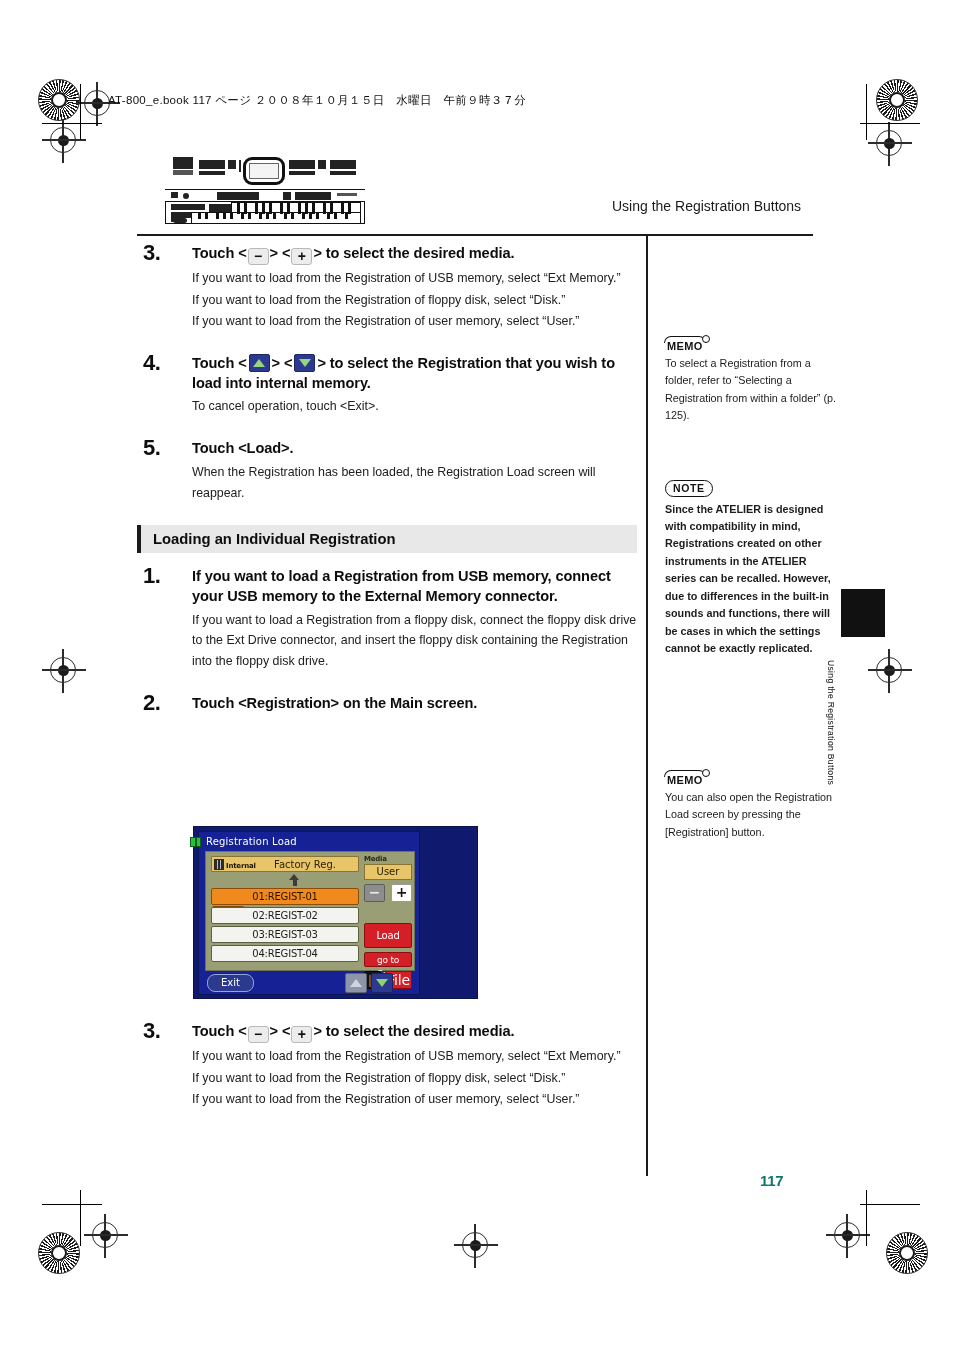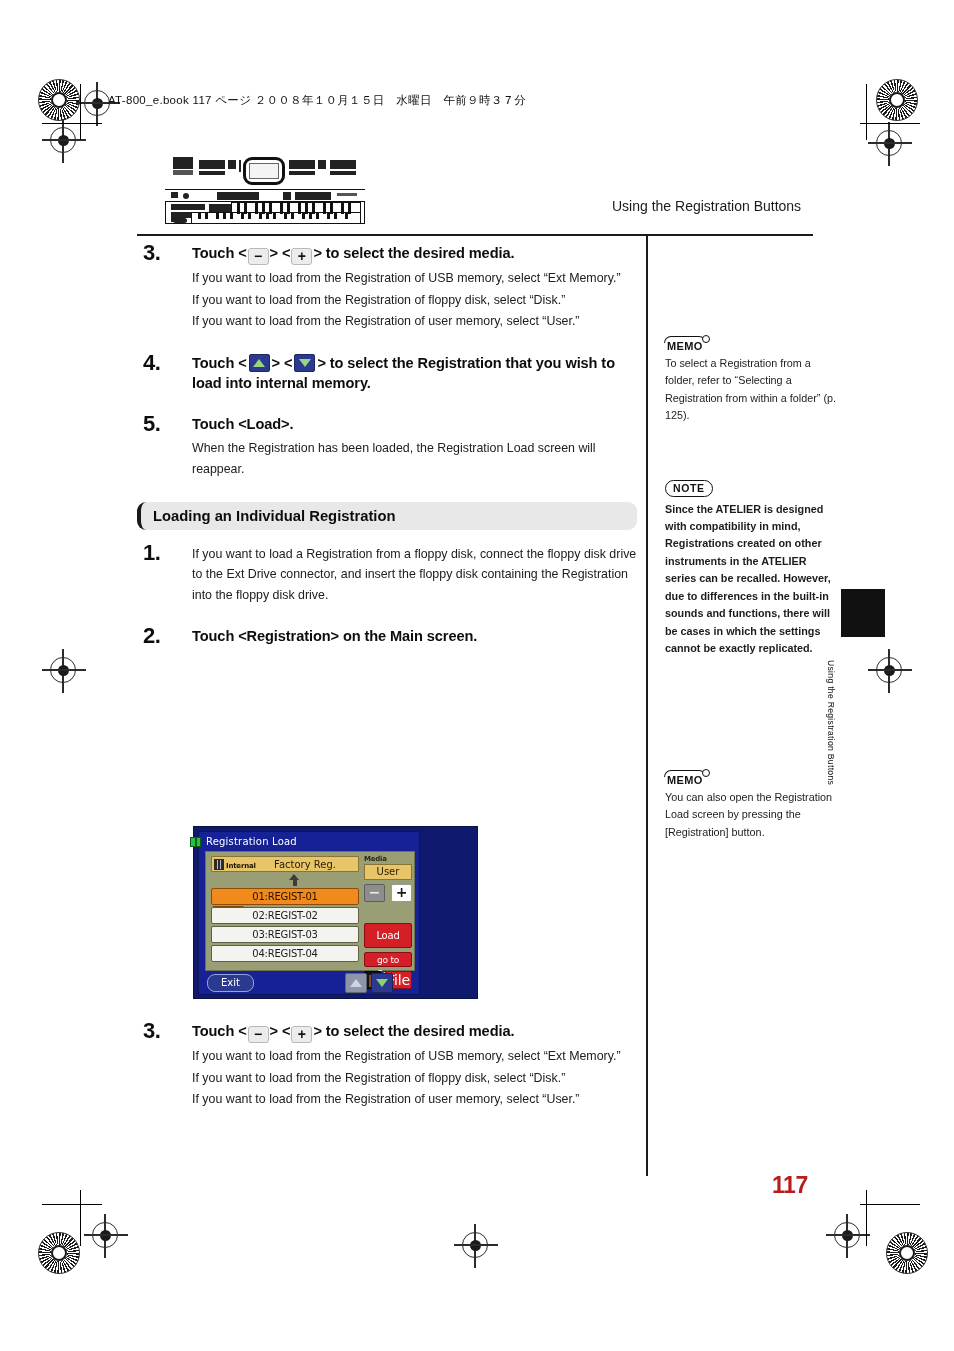--- a/index.html
+++ b/index.html
@@ -106,21 +106,21 @@
   .abtn i {
     position:absolute; left:50%; top:50%; width:0; height:0; margin-left:-6px;
   }
   .abtn.up i { margin-top:-4px; border-left:6px solid transparent; border-right:6px solid transparent; border-bottom:8px solid #9ad47f; }
   .abtn.down i { margin-top:-4px; border-left:6px solid transparent; border-right:6px solid transparent; border-top:8px solid #9ad47f; }
 
   
   .sec-head {
     background:#e8e8e8; border-left:4px solid #1a1a1a;
     padding:6px 0 6px 12px; margin:22px 0 14px 0;
-    font-weight:bold; font-size:14.8px; color:#0d0d0d;border-radius:9px;
+    font-weight:bold; font-size:14.8px; color:#0d0d0d;
   }
 
   
   .note-block { margin-bottom:18px; }
   .tag-memo {
     display:inline-block; position:relative; font-weight:bold; font-size:11px;
     letter-spacing:0.4px; padding:0 2px 1px 2px; color:#111; margin-bottom:2px;
   }
   .tag-memo::before {
     content:""; position:absolute; left:-1px; top:-4px; right:-1px; height:6px;
@@ -143,22 +143,22 @@
   .thumb-tab {
     position:absolute; left:841px; top:589px; width:44px; height:48px; background:#111;
   }
   .thumb-label {
     position:absolute; left:836px; top:660px; width:140px;
     font-size:8.6px; letter-spacing:0.3px; color:#111;
     transform:rotate(90deg); transform-origin:0 0; white-space:nowrap;
   }
 
   .folio {
-    position:absolute; left:760px; top:1172px; width:60px; text-align:center;
-    font-weight:bold; font-size:23px; color:#b91c1c; letter-spacing:-0.3px;
+    position:absolute; left:760px; top:1172px; width:60px; text-align:left;
+    font-weight:bold; font-size:15px; color:#0f766e; letter-spacing:-0.3px;
   }
 
   
   .lcd {
     position:absolute; left:193px; top:826px; width:285px; height:173px;
     background:#0f1a6e; border:1px solid #0b1246;
     font-family:"DejaVu Sans", sans-serif;
   }
   .lcd-inner { position:absolute; left:4px; top:4px; width:222px; height:164px; background:#152195; border:1px solid #0d1558; }
   .lcd-title { position:absolute; left:7px; top:4px; font-size:10px; color:#ffffff; letter-spacing:0.2px; }
@@ -427,34 +427,38 @@
       <p>If you want to load from the Registration of floppy disk, select “Disk.”</p>
       <p>If you want to load from the Registration of user memory, select “User.”</p>
     </div>
   </div>
 
   <div class="step" style="margin-bottom:22px;">
     <div class="step-num">4.</div>
     <div class="step-title">
       <span>Touch &lt;</span><span class="abtn up"><i></i></span><span>&gt; &lt;</span><span class="abtn down"><i></i></span><span>&gt; to select the Registration that you wish to load into internal memory.</span>
     </div>
+    <div class="step-body">
+      <p>To cancel operation, touch &lt;Exit&gt;.</p>
+    </div>
   </div>
 
   <div class="step">
     <div class="step-num">5.</div>
     <div class="step-title">Touch &lt;Load&gt;.</div>
     <div class="step-body">
       <p>When the Registration has been loaded, the Registration Load screen will reappear.</p>
     </div>
   </div>
 
   <div class="sec-head">Loading an Individual Registration</div>
 
   <div class="step" style="margin-bottom:22px;">
     <div class="step-num">1.</div>
+    <div class="step-title">If you want to load a Registration from USB memory, connect your USB memory to the External Memory connector.</div>
     <div class="step-body">
       <p>If you want to load a Registration from a floppy disk, connect the floppy disk drive to the Ext Drive connector, and insert the floppy disk containing the Registration into the floppy disk drive.</p>
     </div>
   </div>
 
   <div class="step">
     <div class="step-num">2.</div>
     <div class="step-title">Touch &lt;Registration&gt; on the Main screen.</div>
   </div>
 </div>

